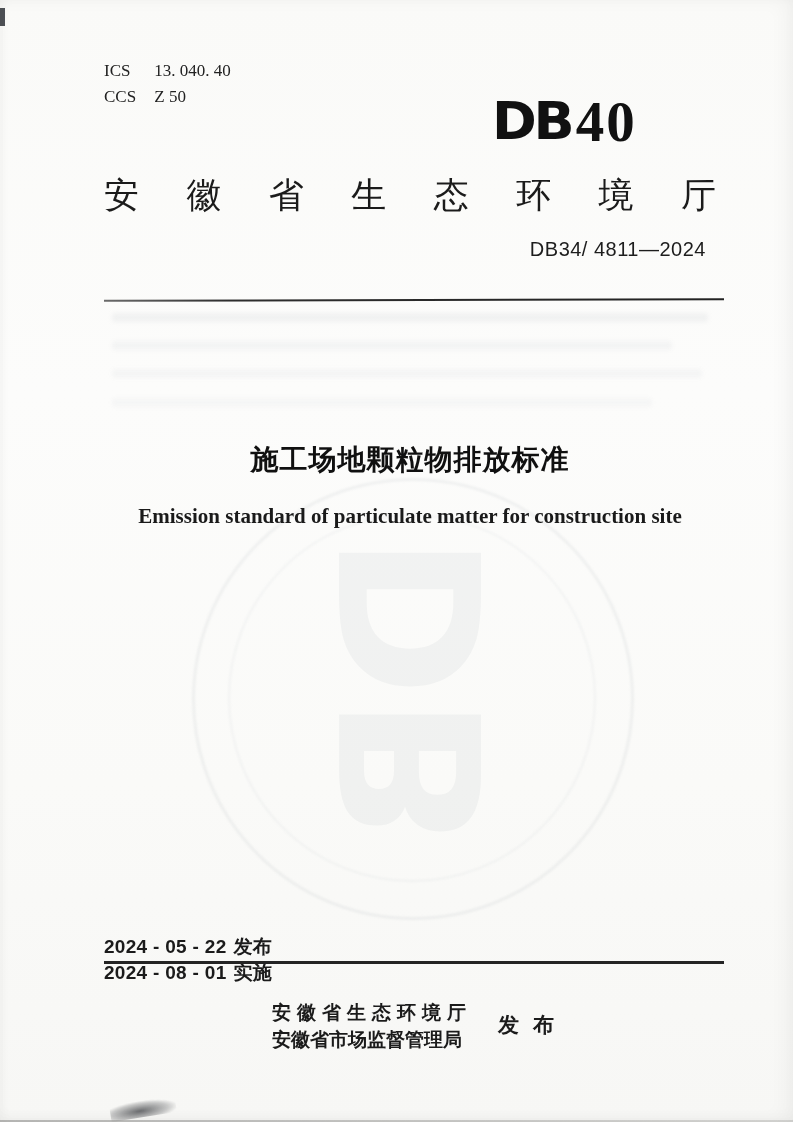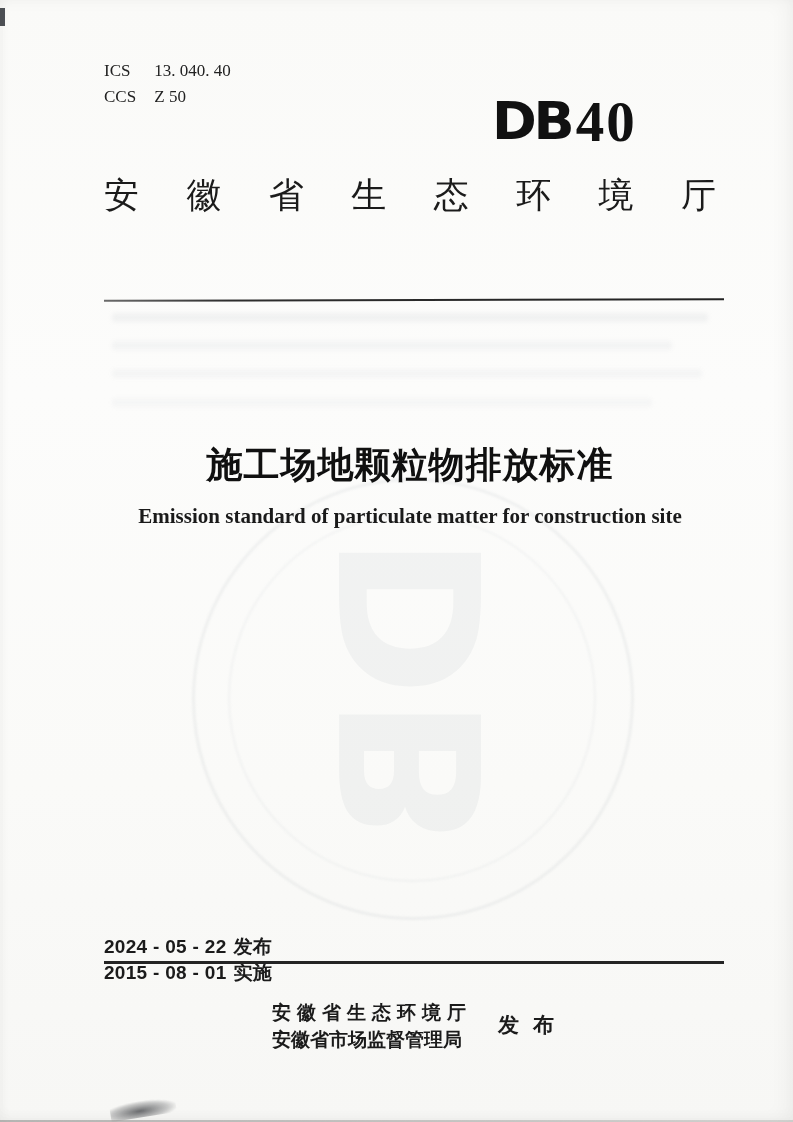--- a/index.html
+++ b/index.html
@@ -48,21 +48,21 @@
     text-align:right;font-size:20px;font-weight:500;
     letter-spacing:0.5px;color:#1d1d1d;
   }
   
   .rule{position:absolute;left:104px;width:620px;background:#3a3a3a;}
   .rule-top{top:299px;height:2px;transform:rotate(-0.15deg);background:linear-gradient(90deg,#6b6b6b,#2e2e2e 20%,#222 100%);}
   .rule-bottom{top:961px;height:3px;background:#242424;}
   
   .title-zh{
     position:absolute;left:104px;top:441px;width:612px;margin:0;
-    text-align:center;font-size:36px;font-weight:700;
+    text-align:center;font-size:28px;font-weight:700;
     letter-spacing:1px;color:#101010;
   }
   .title-en{
     position:absolute;left:104px;top:504px;width:612px;
     text-align:center;font-family:"Liberation Serif",serif;
     font-size:21px;color:#1a1a1a;font-weight:bold;
   }
   
   .dates{
     position:absolute;left:104px;top:934px;width:620px;
@@ -131,32 +131,33 @@
       <span class="val">Z 50</span>
     </div>
   </div>
 
   <div class="logo">
     <span class="logo-db">DB</span><span class="logo-num">40</span>
   </div>
 
   <div class="category">安徽省生态环境厅</div>
 
+  <div class="doc-number">DB34/ 4811—2024</div>
 
   <div class="rule rule-top"></div>
 
   <h1 class="title-zh">施工场地颗粒物排放标准</h1>
   <div class="title-en">Emission standard of particulate matter for construction site</div>
 
   <div class="dates">
     <div class="date-left">
       <span>2024 - 05 - 22</span><span class="date-suffix">发布</span>
     </div>
     <div class="date-right">
-      <span>2015 - 08 - 01</span><span class="date-suffix">实施</span>
+      <span>2024 - 08 - 01</span><span class="date-suffix">实施</span>
     </div>
   </div>
 
   <div class="rule rule-bottom"></div>
 
   <div class="pub-lines">
     <div class="pub-line1">安徽省生态环境厅</div>
     <div class="pub-line2">安徽省市场监督管理局</div>
   </div>
   <div class="publish-action">发布</div>

